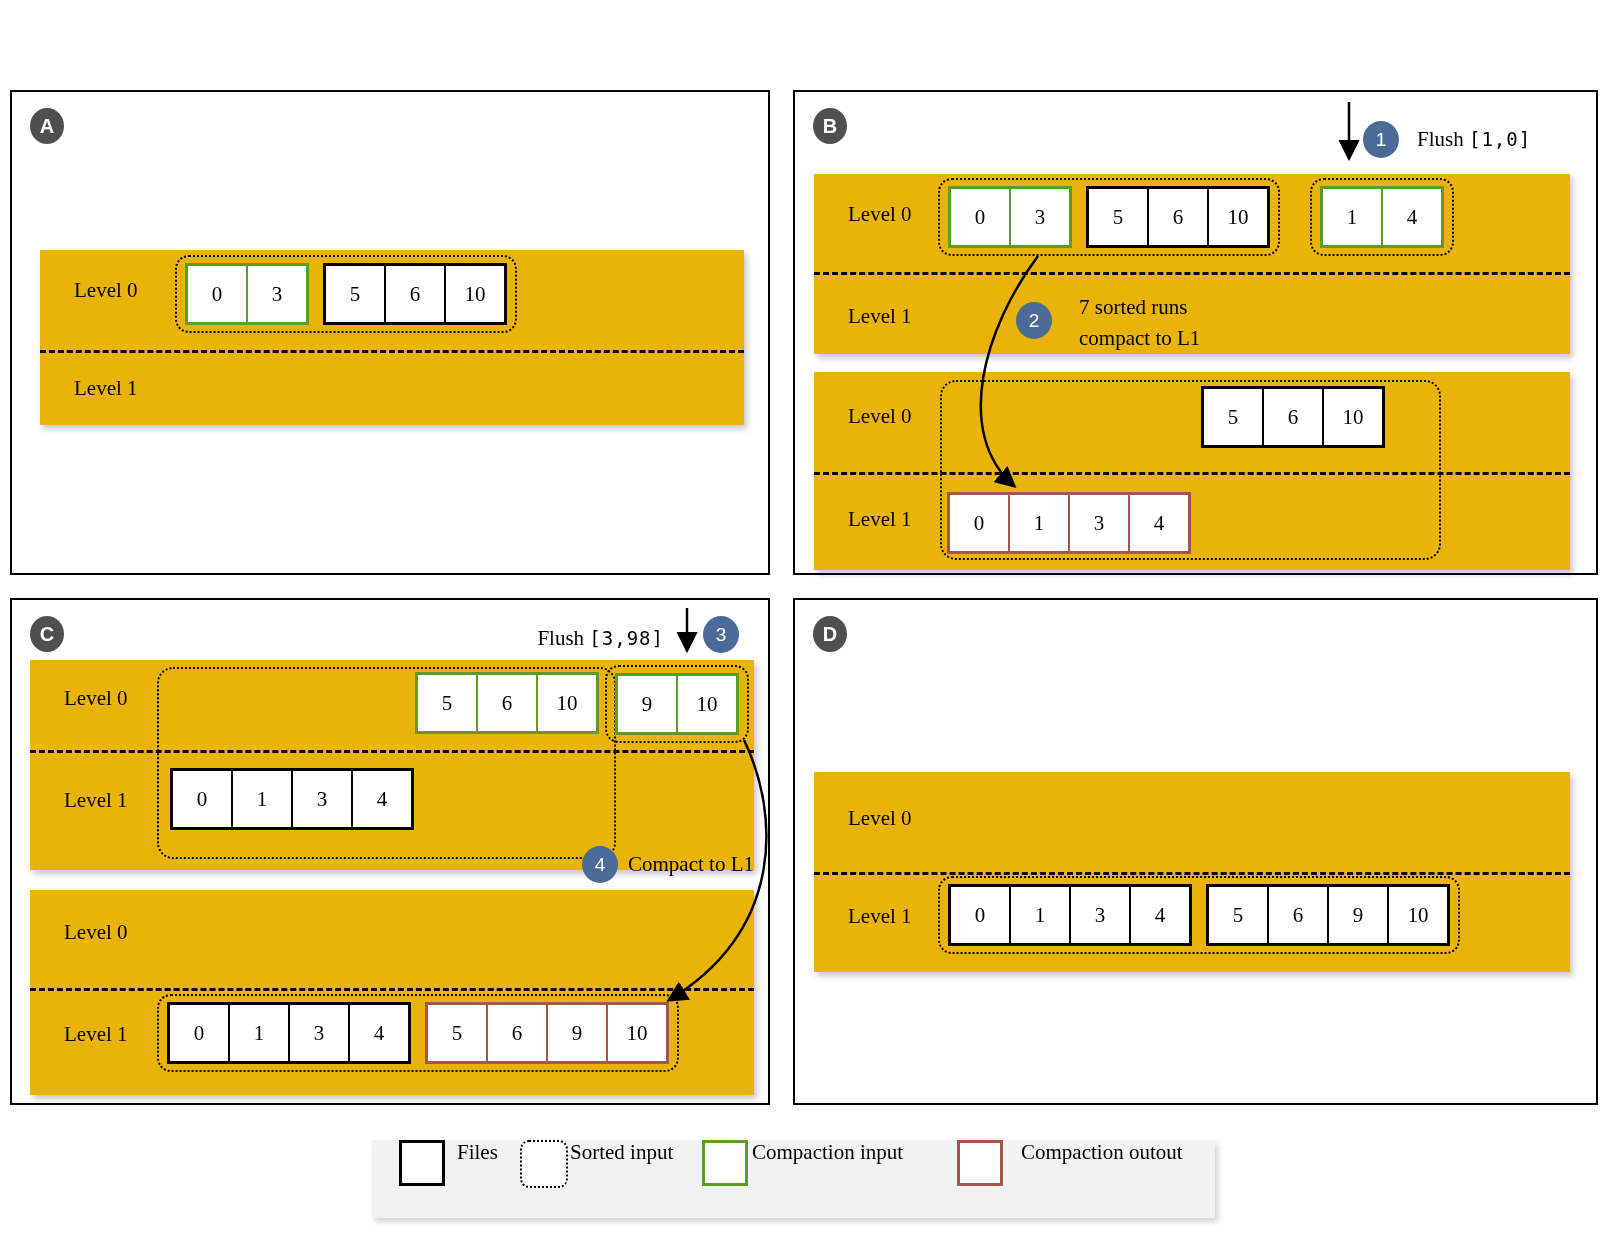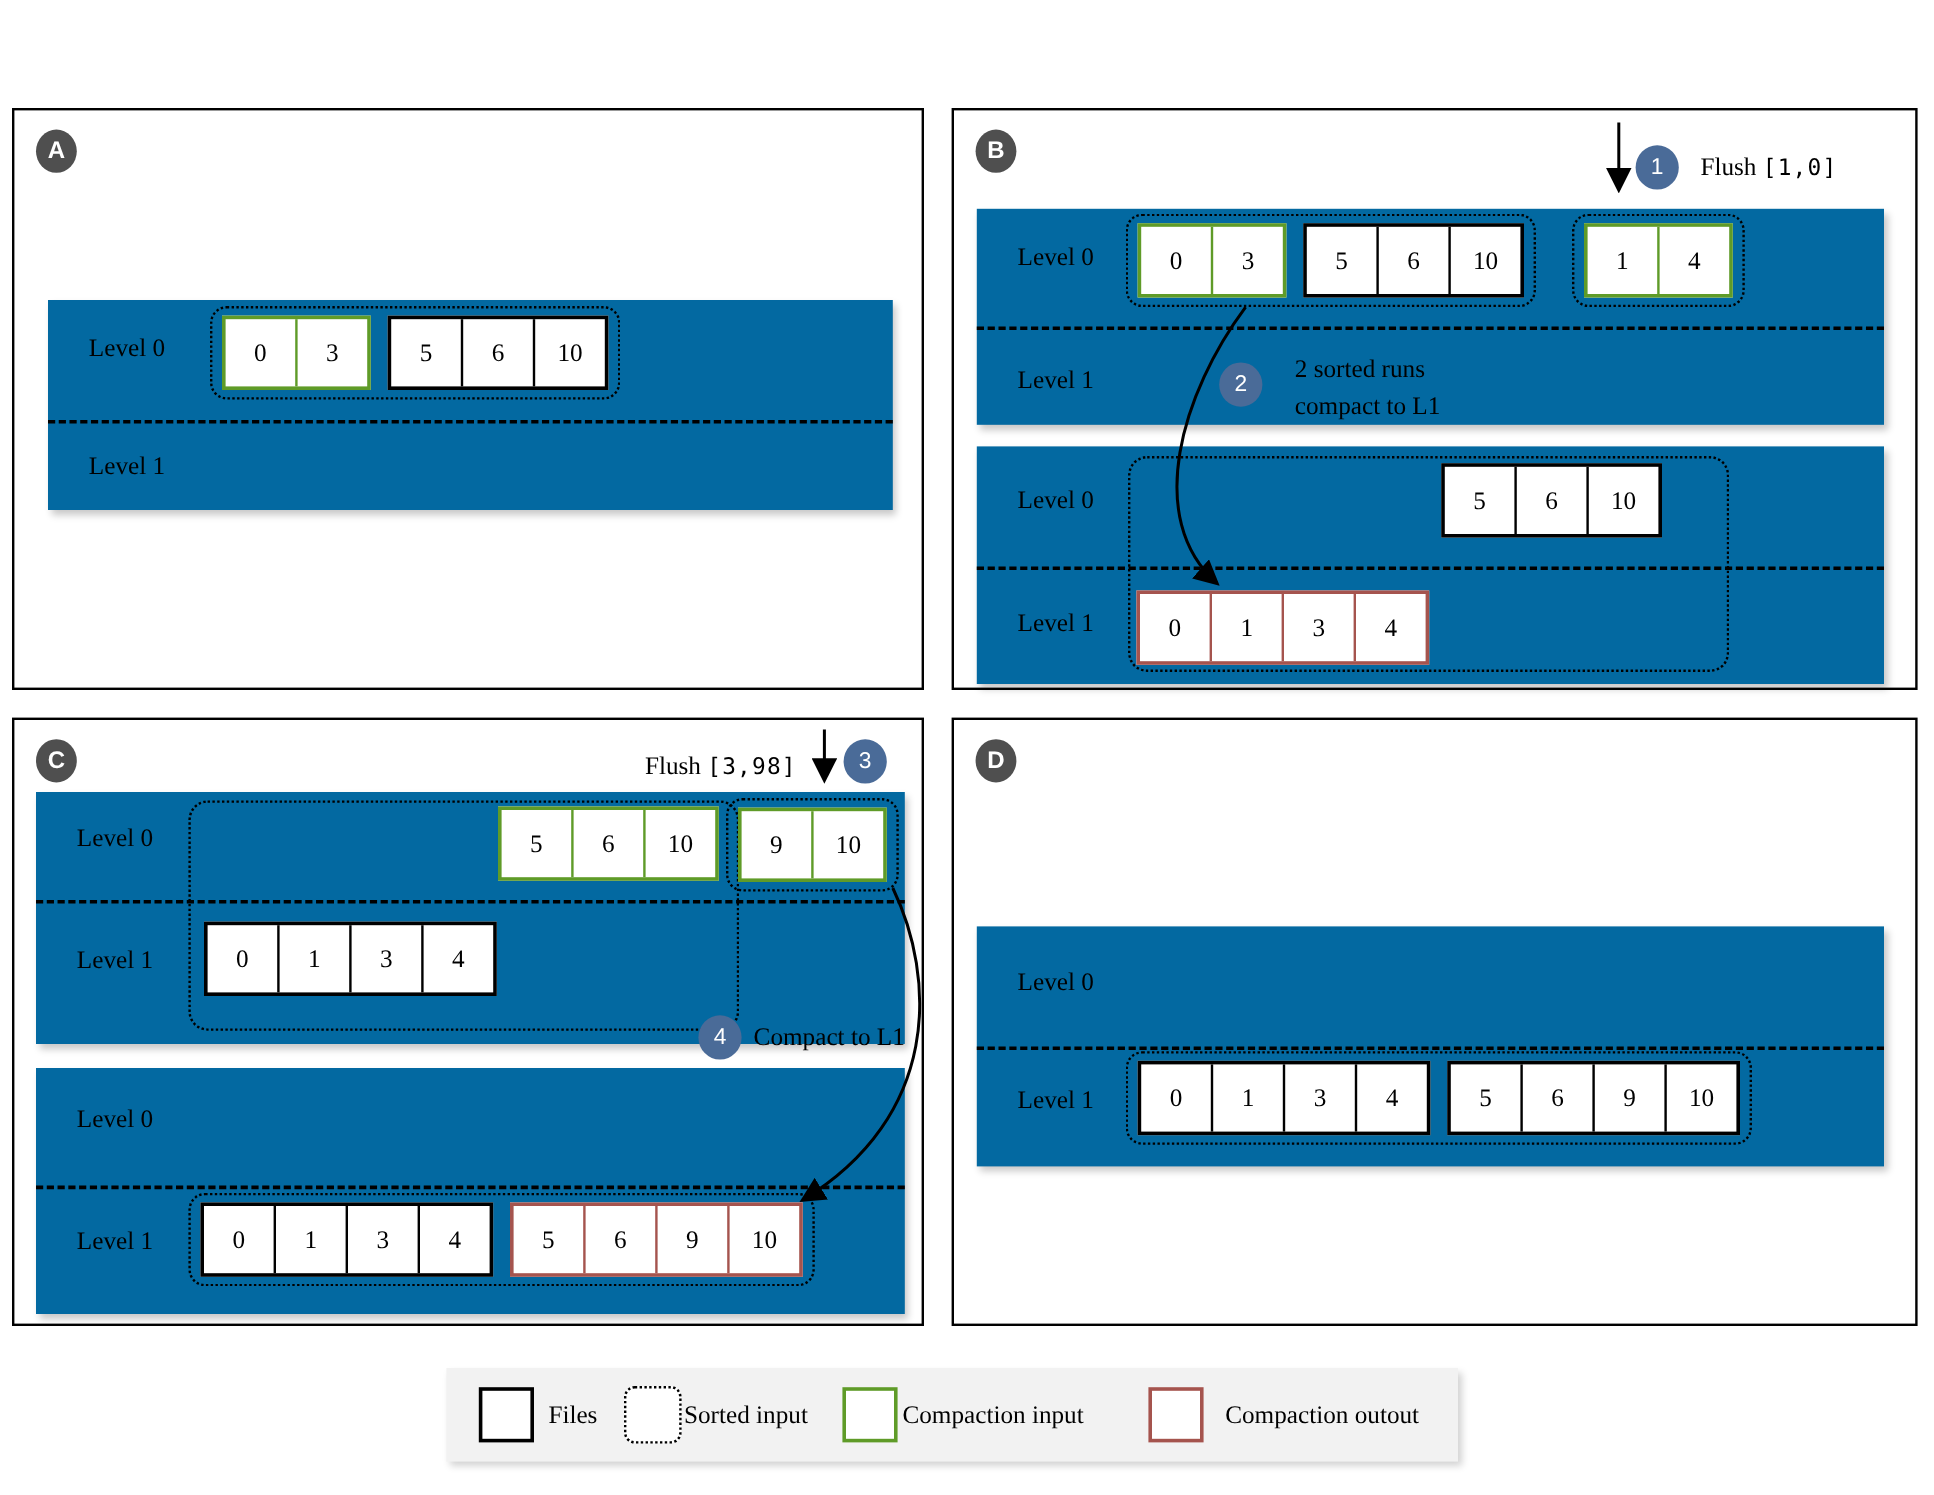--- a/index.html
+++ b/index.html
@@ -11,42 +11,42 @@
   #panel-a{left:10px;top:90px;width:756px;height:481px}
   #panel-b{left:793px;top:90px;width:801px;height:481px}
   #panel-c{left:10px;top:598px;width:756px;height:503px}
   #panel-d{left:793px;top:598px;width:801px;height:503px}
   .pbadge{position:absolute;width:34px;height:36px;border-radius:50%;background:#4f4f4f;
           color:#fff;font:bold 20px "Liberation Sans",sans-serif;
           display:flex;align-items:center;justify-content:center}
   .nbadge{position:absolute;width:36px;height:37px;border-radius:50%;background:#4a6b98;
           color:#fff;font:19px "Liberation Sans",sans-serif;
           display:flex;align-items:center;justify-content:center}
-  .window{position:absolute;background:#0369a1;box-shadow:3px 4px 6px rgba(0,0,0,.22)}
+  .window{position:absolute;background:#eab308;box-shadow:3px 4px 6px rgba(0,0,0,.22)}
   .divider{position:absolute;left:0;right:0;height:0;border-top:3px dashed #000}
   .lvl{position:absolute;font-size:21px;white-space:nowrap}
   .run{position:absolute;border:2.5px dotted #000;border-radius:14px;
        padding:6px 8px;display:inline-flex;gap:14px}
   .bigrect{position:absolute;border:2.5px dotted #000;border-radius:16px}
   .file{display:inline-flex;border:3px solid #000;background:#fff;height:56px;box-sizing:content-box}
   .file.abs{position:absolute}
   .cell{width:58px;display:flex;align-items:center;justify-content:center;font-size:21px}
   .cell + .cell{border-left:2px solid #000}
   .file.green{border-color:#5f9b28}
   .file.green .cell + .cell{border-left-color:#5f9b28}
   .file.red{border-color:#a5544e}
   .file.red .cell + .cell{border-left-color:#a5544e}
   .note{position:absolute;font-size:21px;white-space:nowrap}
   .note .mono,.mono{font-family:"DejaVu Sans Mono",monospace;font-size:19px;letter-spacing:1px}
   .two-line{line-height:31px}
   .arrow-overlay{position:absolute;left:0;top:0;width:100%;height:100%;pointer-events:none}
   .flush-arrow{position:absolute;pointer-events:none}
   #legend{position:absolute;left:372px;top:1140px;width:843px;height:78px;
           background:#f2f2f2;box-shadow:3px 4px 6px rgba(0,0,0,.18)}
-  .litem{position:absolute;top:0;height:78px;display:flex;align-items:center}
+  .litem{position:absolute;top:0;height:78px;display:flex;align-items:flex-start}
   .sw{width:40px;height:40px;background:#fff;border:3px solid #000;flex:0 0 auto}
   .sw.dotted{width:44px;height:44px;border:2.5px dotted #000;border-radius:9px}
   .sw.green{border-color:#5f9b28}
   .sw.red{border-color:#a5544e}
   .llabel{font-size:21px;white-space:nowrap}
 </style>
 </head>
 <body>
 
 <svg width="0" height="0" style="position:absolute">
@@ -108,21 +108,21 @@
         </div>
       </div>
       <div class="run" style="left:496px;top:4px">
         <div class="file green">
           <span class="cell">1</span>
           <span class="cell">4</span>
         </div>
       </div>
       <div class="nbadge" style="left:202px;top:128px">2</div>
       <div class="note two-line" style="left:265px;top:118px">
-        <div>2 sorted runs</div>
+        <div>7 sorted runs</div>
         <div>compact to L1</div>
       </div>
     </div>
 
     <div class="window" style="left:19px;top:280px;width:756px;height:198px">
       <div class="divider" style="top:100px"></div>
       <div class="lvl" style="left:34px;top:32px">Level 0</div>
       <div class="lvl" style="left:34px;top:135px">Level 1</div>
       <div class="bigrect" style="left:126px;top:8px;width:497px;height:176px"></div>
       <div class="file abs" style="left:387px;top:14px">

